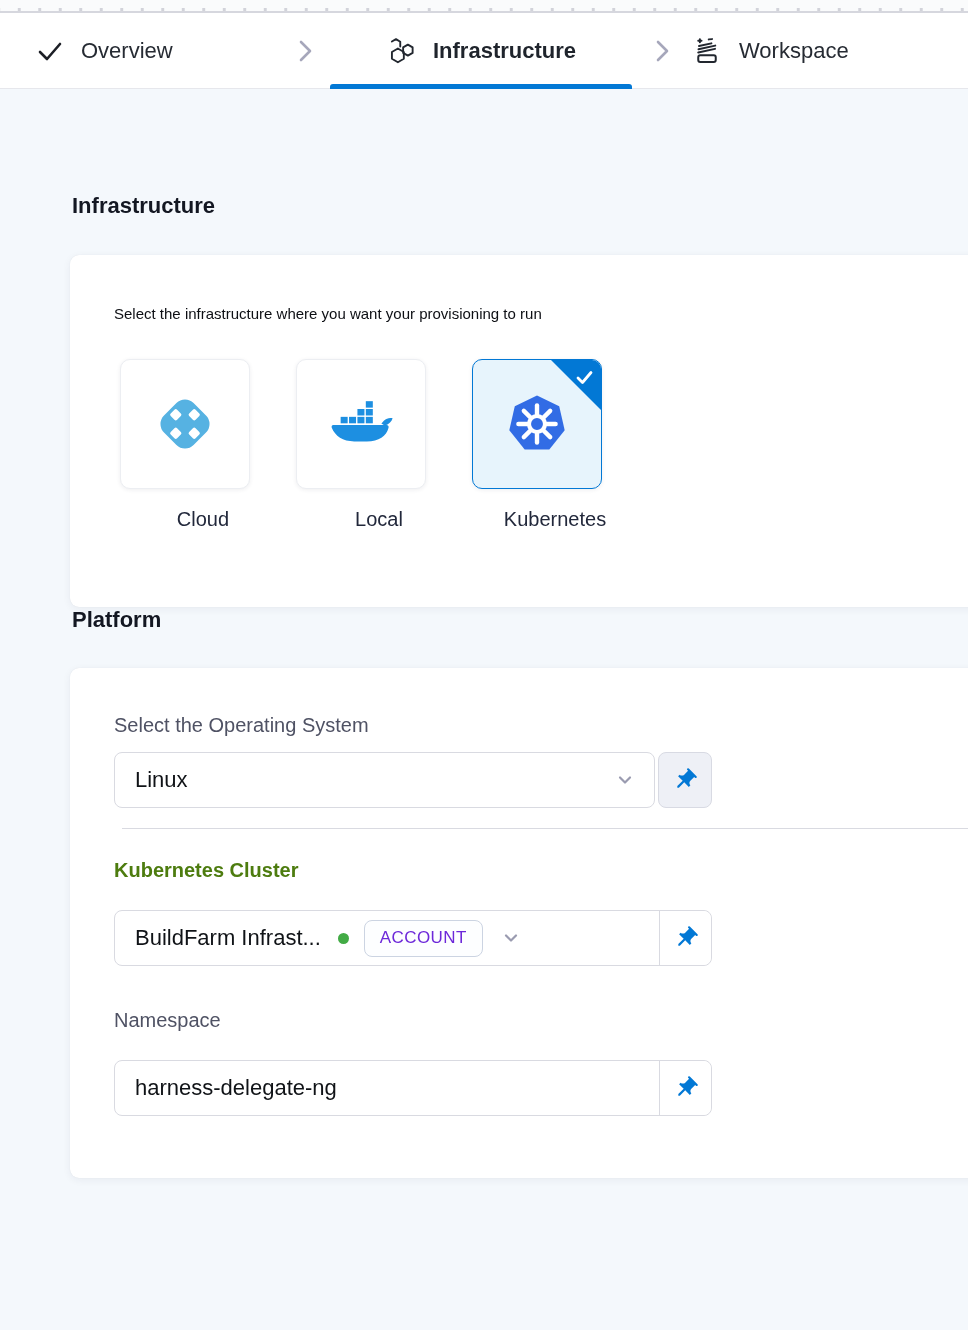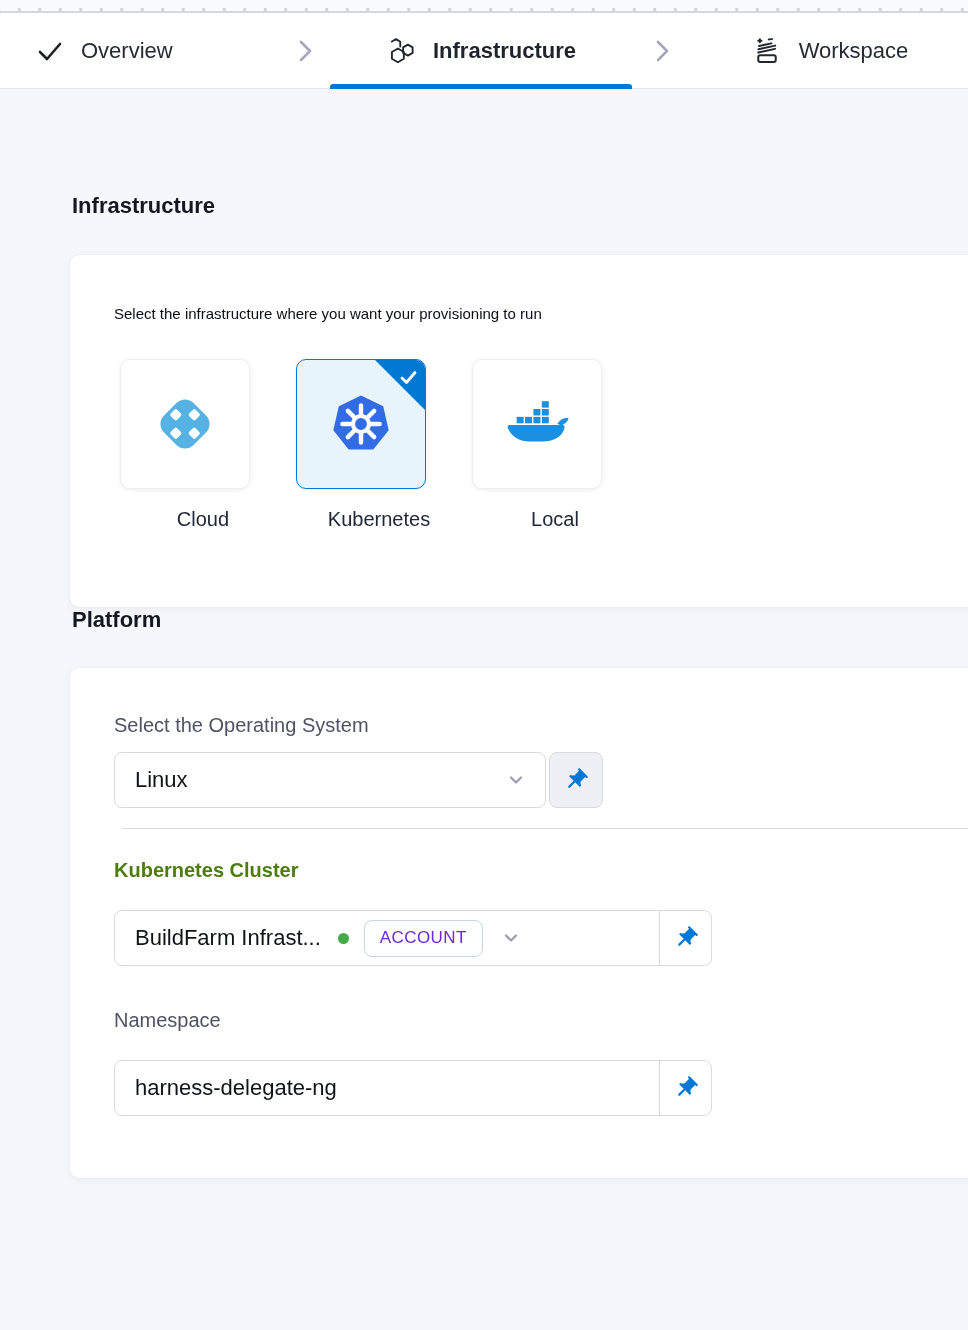--- a/index.html
+++ b/index.html
@@ -31,21 +31,21 @@
   }
   .step {
     display:flex;
     align-items:center;
     gap:17px;
     position:relative;
     cursor:pointer;
   }
   .step-overview   { width:280px; padding-left:36px; justify-content:flex-start; }
   .step-infra      { width:302px; justify-content:center; }
-  .step-workspace  { width:276px; justify-content:center; }
+  .step-workspace  { width:276px; }
   .step-label { font-size:22px; font-weight:500; color:#262b33; white-space:nowrap; }
   .step-infra .step-label { font-weight:600; color:#1f242c; }
   .step-active-bar {
     position:absolute; left:0; right:0; bottom:-1px;
     height:5px; background:#0278d5; border-radius:3px 3px 0 0;
   }
   .step-sep { width:50px; display:flex; align-items:center; justify-content:center; }
   .step-sep-2 { width:60px; }
   .icon { display:inline-flex; align-items:center; justify-content:center; }
 
@@ -94,21 +94,21 @@
   }
   .tile-corner-check { position:absolute; top:7px; right:6px; }
   .tile-label { margin-top:19px; font-size:20px; font-weight:500; color:#22283b;margin-left:36px; }
 
   
   .field-label { font-size:20px; font-weight:500; color:#4f5264; }
   .field-label.muted { color:#4d7c0f; font-weight:700; }
 
   .os-row { display:flex; gap:3px; margin-top:15px; }
   .select-box {
-    width:432px; height:56px;
+    width:541px; height:56px;
     background:#fff;
     border:1px solid #d9dae1;
     border-radius:8px;
     display:flex; align-items:center;
     padding:0 18px 0 20px;
     cursor:pointer;
   }
   .select-value { font-size:22px; color:#101317; flex:1 1 auto; white-space:nowrap; overflow:hidden; }
   .pin-addon {
     width:54px; height:56px;
@@ -239,20 +239,41 @@
               <rect x="4.4" y="4.4" width="15.2" height="15.2" rx="4.4" fill="#56b2e2"></rect>
               <rect x="10.35" y="5.6" width="3.3" height="3.3" rx="0.7" fill="#ffffff"></rect>
               <rect x="10.35" y="15.1" width="3.3" height="3.3" rx="0.7" fill="#ffffff"></rect>
               <rect x="5.6" y="10.35" width="3.3" height="3.3" rx="0.7" fill="#ffffff"></rect>
               <rect x="15.1" y="10.35" width="3.3" height="3.3" rx="0.7" fill="#ffffff"></rect>
             </g>
           </svg>
         </span>
       </div>
       <div class="tile-label">Cloud</div>
+    </div>
+
+    <div class="tile-wrap">
+      <div class="tile">
+        <span class="icon">
+          <svg width="66" height="66" viewBox="0 0 24 24">
+            <g fill="#1d8fe1">
+              <rect x="4.6" y="9.4" width="2.55" height="2.35"></rect>
+              <rect x="7.65" y="9.4" width="2.55" height="2.35"></rect>
+              <rect x="10.7" y="9.4" width="2.55" height="2.35"></rect>
+              <rect x="13.75" y="9.4" width="2.55" height="2.35"></rect>
+              <rect x="10.7" y="6.55" width="2.55" height="2.35"></rect>
+              <rect x="13.75" y="6.55" width="2.55" height="2.35"></rect>
+              <rect x="13.75" y="3.7" width="2.55" height="2.35"></rect>
+              <path d="M20.6 12.5 c1.5 -0.35 2.5 -1.3 2.9 -2.6 c-1.2 -0.25 -2.3 0.05 -3.1 0.85 l-1 1.05 z"></path>
+              <path d="M1.9 12.4 h19.4 c0.5 0 0.85 0.45 0.72 0.95 c-0.78 3 -3.5 5 -7.9 5 h-4.6 c-4.1 0 -6.95 -1.95 -8.15 -4.95 c-0.2 -0.5 0.12 -1 0.53 -1 z"></path>
+            </g>
+          </svg>
+        </span>
+      </div>
+      <div class="tile-label">Local</div>
     </div>
 
     <div class="tile-wrap">
       <div class="tile selected">
         <span class="icon">
           <svg width="62" height="62" viewBox="0 0 24 24">
             <polygon points="12,1 20.6,5.14 22.72,14.45 16.77,21.91 7.23,21.91 1.28,14.45 3.4,5.14" fill="#326ce5"></polygon>
             <g stroke="#ffffff" stroke-width="1.7" stroke-linecap="round">
               <line x1="12" y1="12" x2="12" y2="4.8"></line>
               <line x1="12" y1="12" x2="17.1" y2="6.9"></line>
@@ -269,41 +290,20 @@
         <span class="tile-corner"></span>
         <span class="tile-corner-check icon">
           <svg width="21" height="21" viewBox="0 0 21 21" fill="none">
             <polyline points="4,11 8.5,15.5 17,5.5" stroke="#ffffff" stroke-width="2.8" stroke-linecap="round" stroke-linejoin="round"></polyline>
           </svg>
         </span>
       </div>
       <div class="tile-label">Kubernetes</div>
     </div>
 
-    <div class="tile-wrap">
-      <div class="tile">
-        <span class="icon">
-          <svg width="66" height="66" viewBox="0 0 24 24">
-            <g fill="#1d8fe1">
-              <rect x="4.6" y="9.4" width="2.55" height="2.35"></rect>
-              <rect x="7.65" y="9.4" width="2.55" height="2.35"></rect>
-              <rect x="10.7" y="9.4" width="2.55" height="2.35"></rect>
-              <rect x="13.75" y="9.4" width="2.55" height="2.35"></rect>
-              <rect x="10.7" y="6.55" width="2.55" height="2.35"></rect>
-              <rect x="13.75" y="6.55" width="2.55" height="2.35"></rect>
-              <rect x="13.75" y="3.7" width="2.55" height="2.35"></rect>
-              <path d="M20.6 12.5 c1.5 -0.35 2.5 -1.3 2.9 -2.6 c-1.2 -0.25 -2.3 0.05 -3.1 0.85 l-1 1.05 z"></path>
-              <path d="M1.9 12.4 h19.4 c0.5 0 0.85 0.45 0.72 0.95 c-0.78 3 -3.5 5 -7.9 5 h-4.6 c-4.1 0 -6.95 -1.95 -8.15 -4.95 c-0.2 -0.5 0.12 -1 0.53 -1 z"></path>
-            </g>
-          </svg>
-        </span>
-      </div>
-      <div class="tile-label">Local</div>
-    </div>
-
   </div>
 </div>
 
 <h2 class="section-heading heading-platform">Platform</h2>
 
 <div class="card card-platform">
 
   <div class="field-label">Select the Operating System</div>
   <div class="os-row">
     <div class="select-box">

